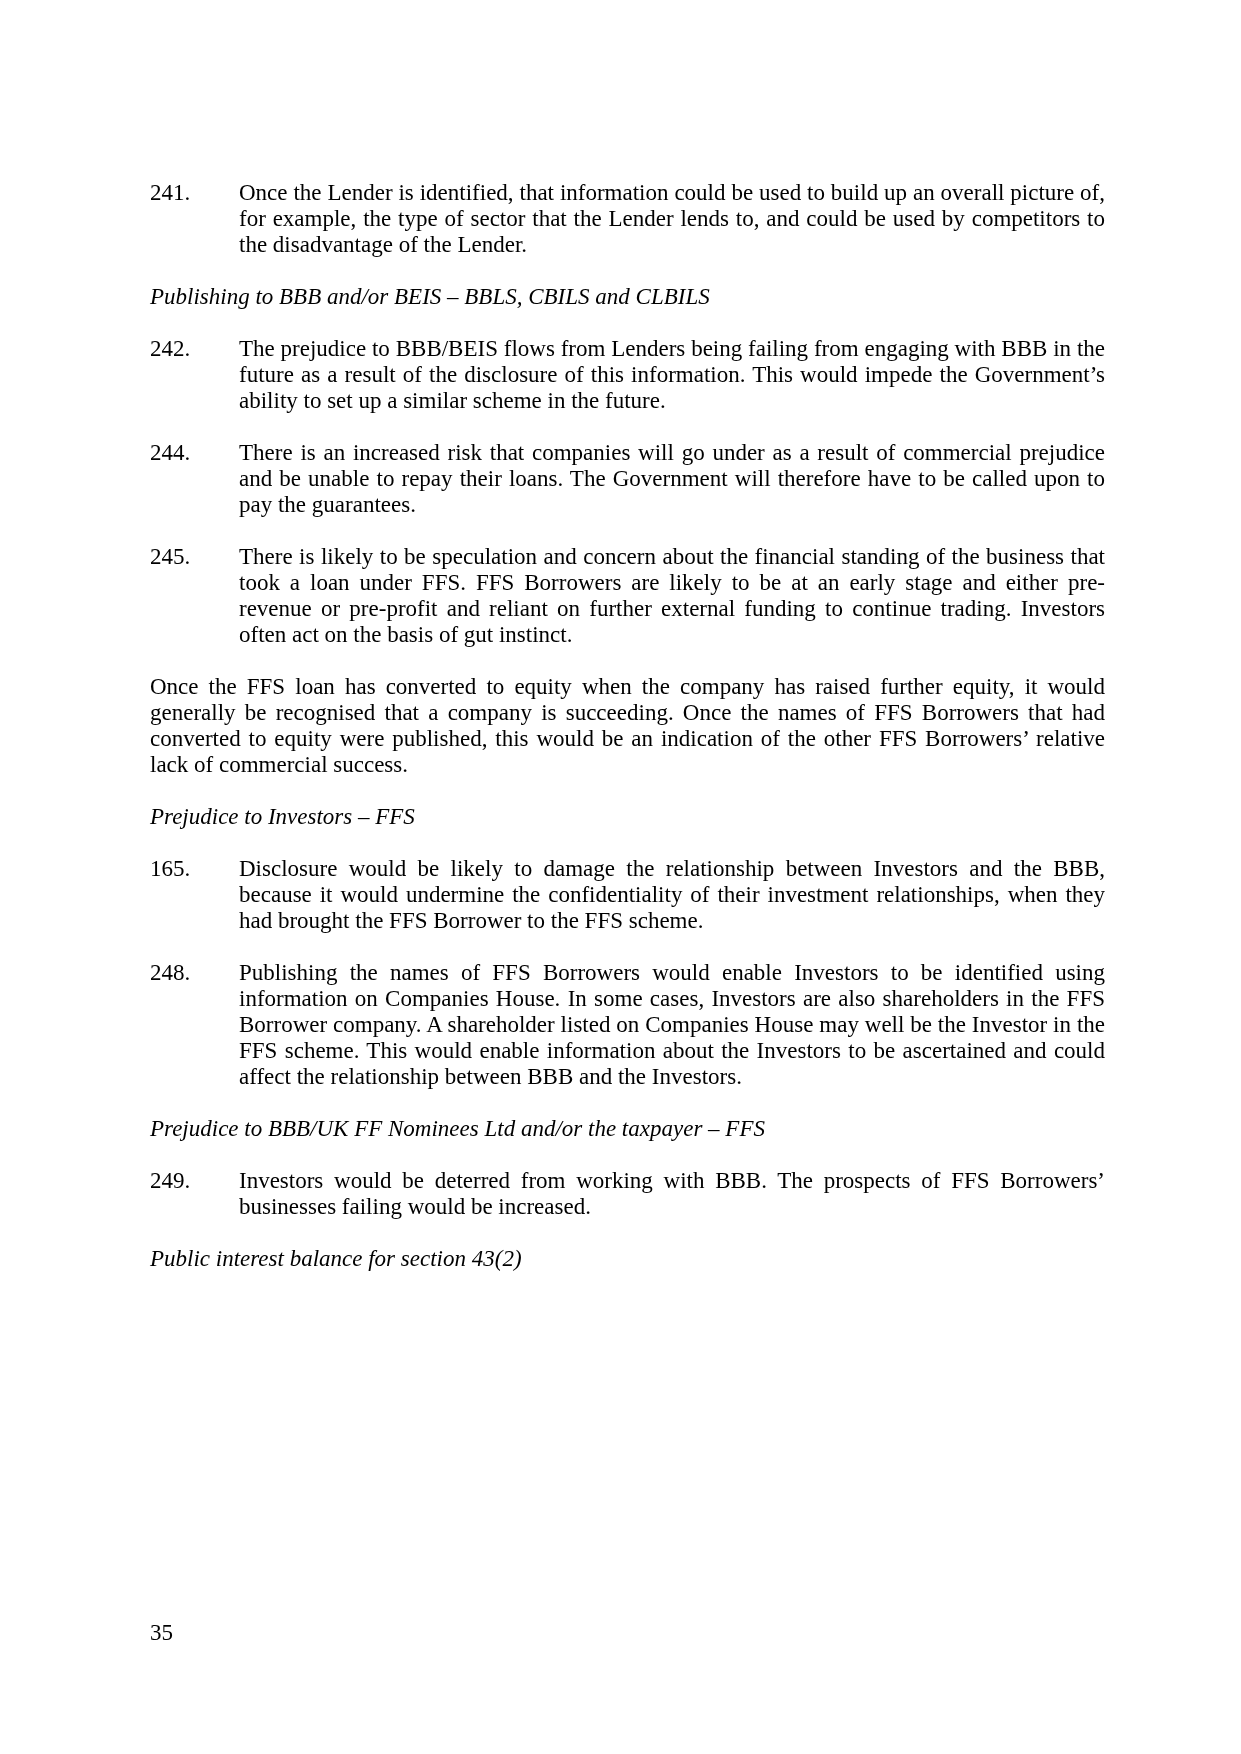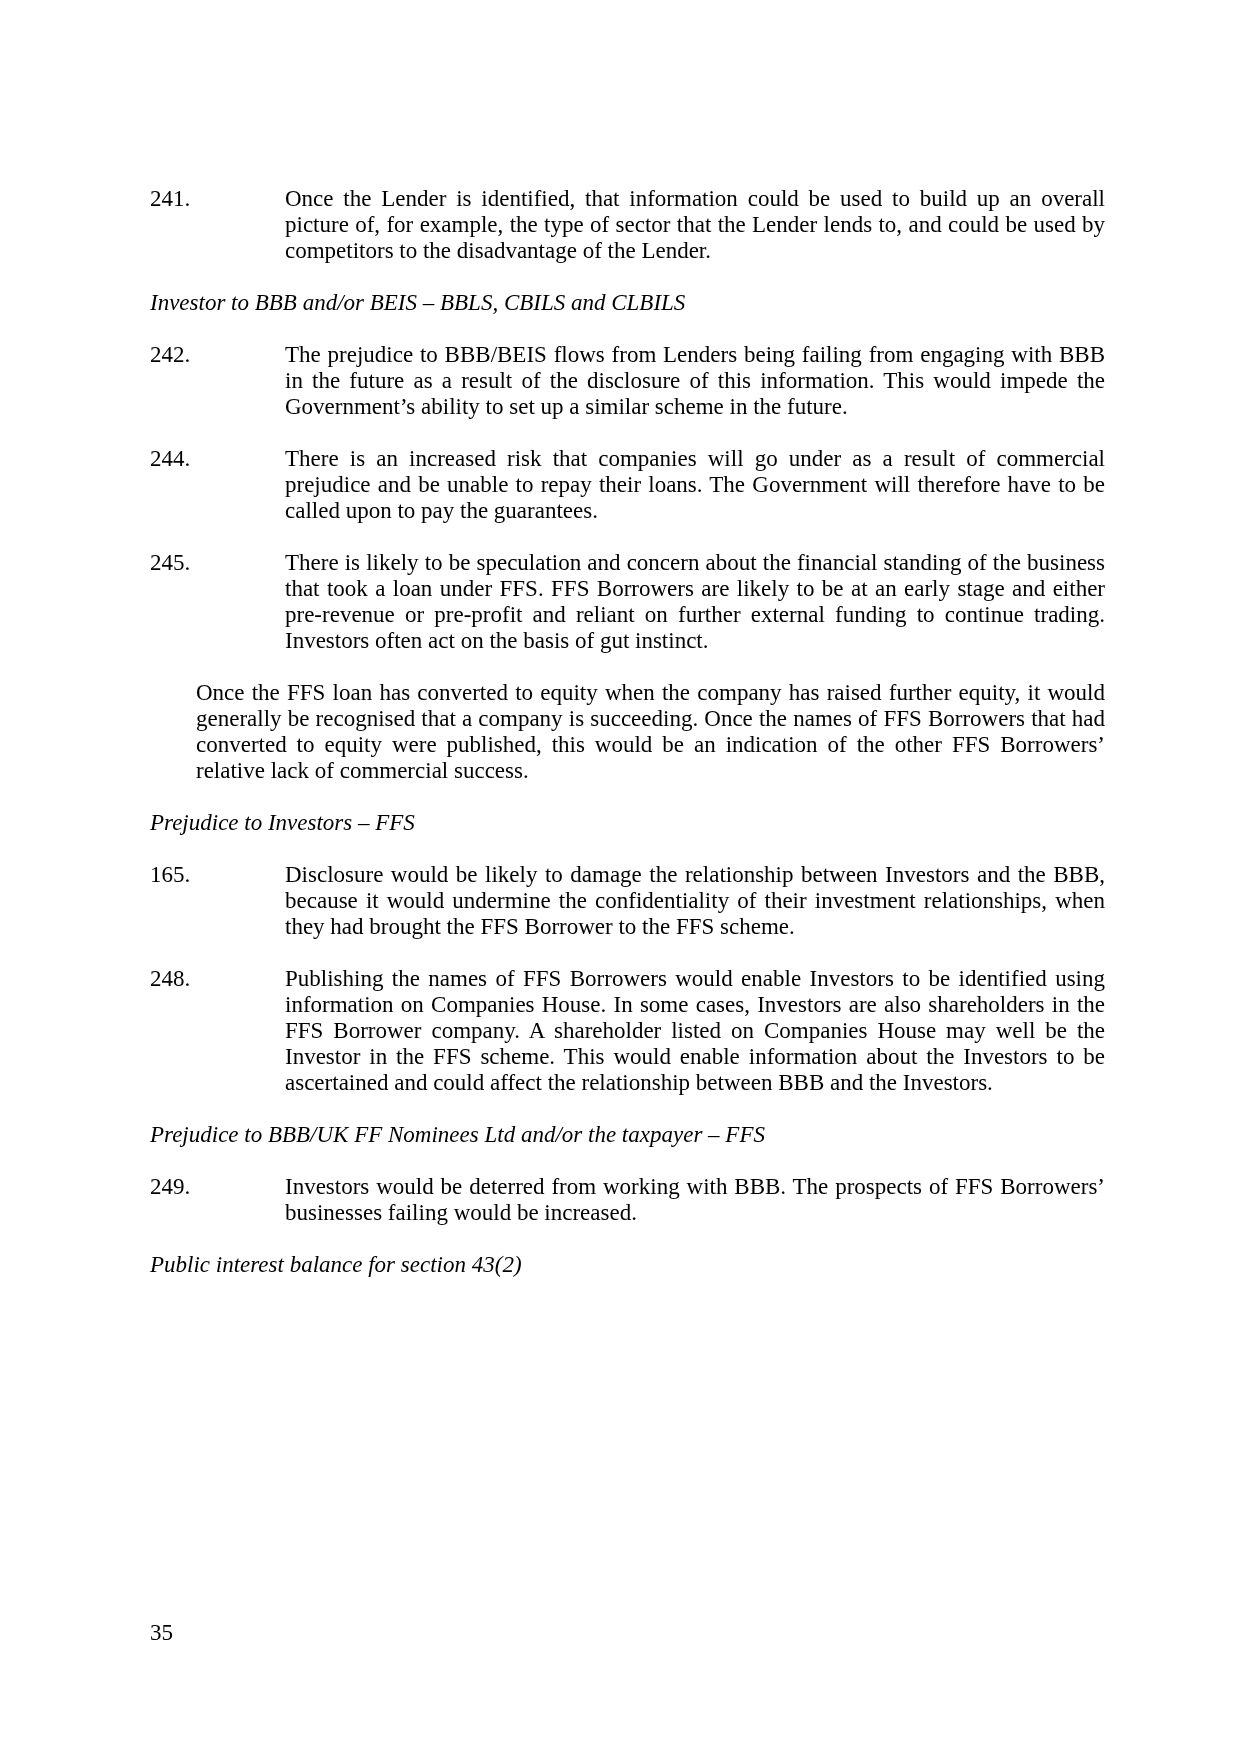--- a/index.html
+++ b/index.html
@@ -13,36 +13,35 @@
       position: relative;
       overflow: hidden;
       font-family: "Liberation Serif", "DejaVu Serif", serif;
       color: #000000;
       font-size: 23px;
       line-height: 26px;
     }
     .page {
       position: absolute;
       left: 150px;
-      top: 186px;
+      top: 180px;
       width: 955px;
       font-family: Liberation Serif, serif;
     }
     .para {
       display: flex;
       margin-bottom: 26px;
     }
     .num {
       flex: 0 0 89px;
       width: 89px;
     }
     .text {
       flex: 1 1 auto;
       text-align: justify;
-      margin-left: 46px;
     }
     .heading {
       font-style: italic;
       margin-bottom: 26px;
     }
     .page-number {
       position: absolute;
       left: 150px;
       top: 1620px;
       font-size: 23px;
@@ -52,21 +51,21 @@
 </head>
 <body>
 
 <div class="page">
 
   <div class="para">
     <span class="num">241.</span>
     <span class="text">Once the Lender is identified, that information could be used to build up an overall picture of, for example, the type of sector that the Lender lends to, and could be used by competitors to the disadvantage of the Lender.</span>
   </div>
 
-  <div class="heading">Investor to BBB and/or BEIS – BBLS, CBILS and CLBILS</div>
+  <div class="heading">Publishing to BBB and/or BEIS – BBLS, CBILS and CLBILS</div>
 
   <div class="para">
     <span class="num">242.</span>
     <span class="text">The prejudice to BBB/BEIS flows from Lenders being failing from engaging with BBB in the future as a result of the disclosure of this information. This would impede the Government’s ability to set up a similar scheme in the future.</span>
   </div>
 
 
   <div class="para">
     <span class="num">244.</span>
     <span class="text">There is an increased risk that companies will go under as a result of commercial prejudice and be unable to repay their loans. The Government will therefore have to be called upon to pay the guarantees.</span>

